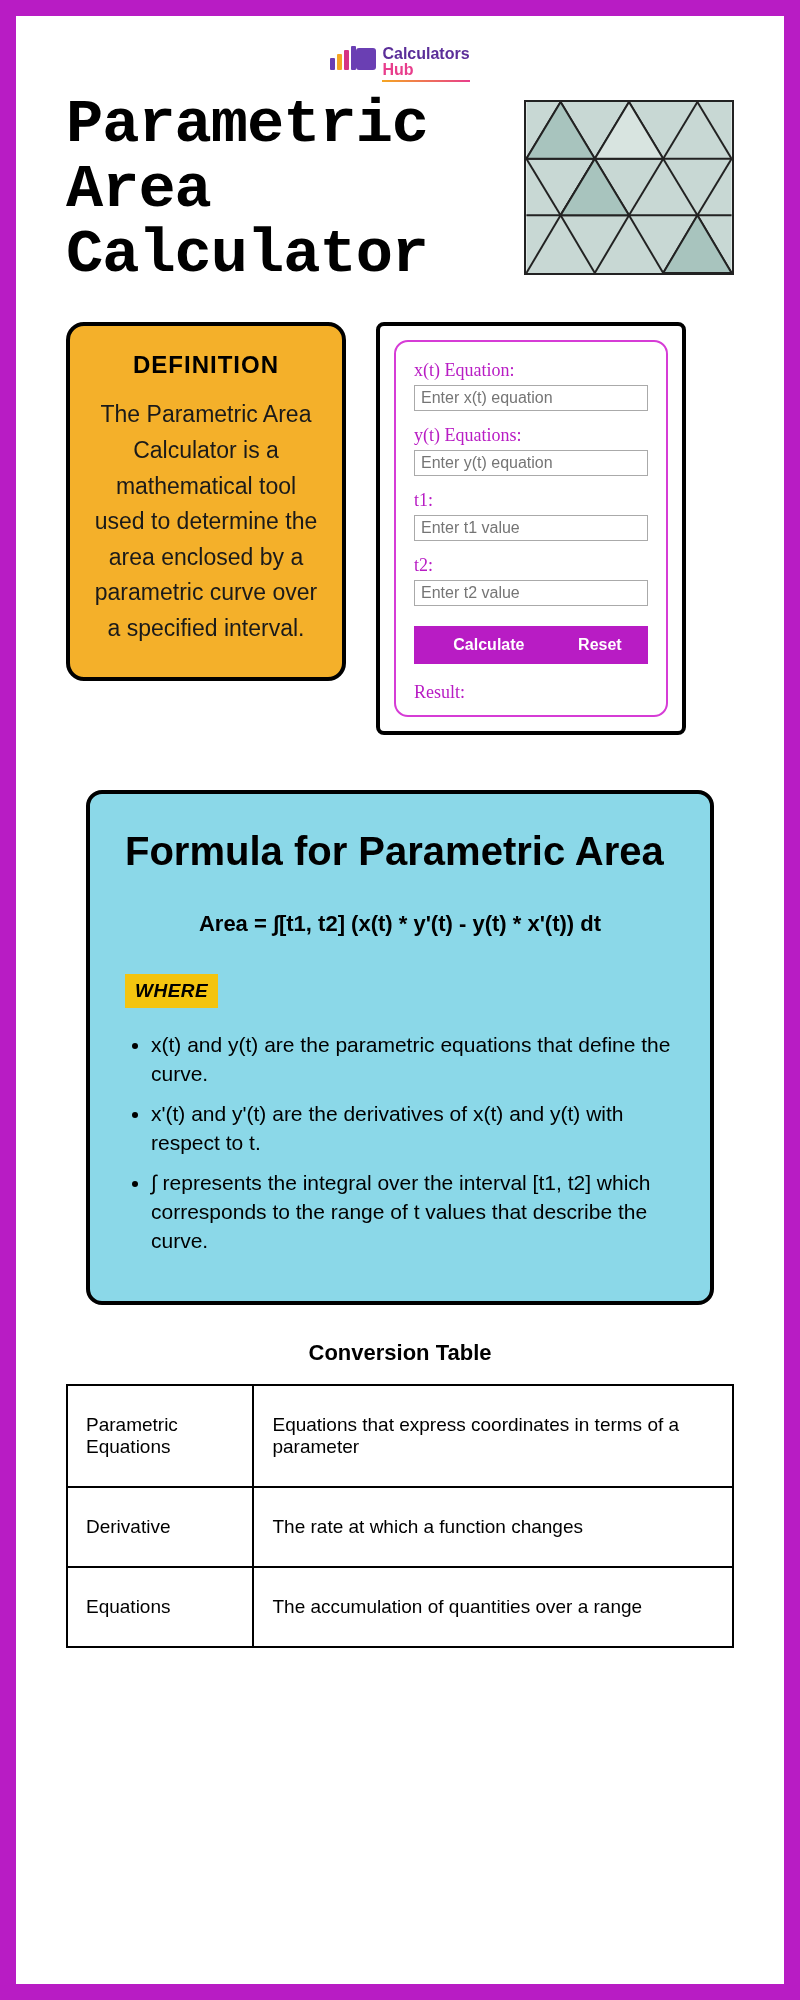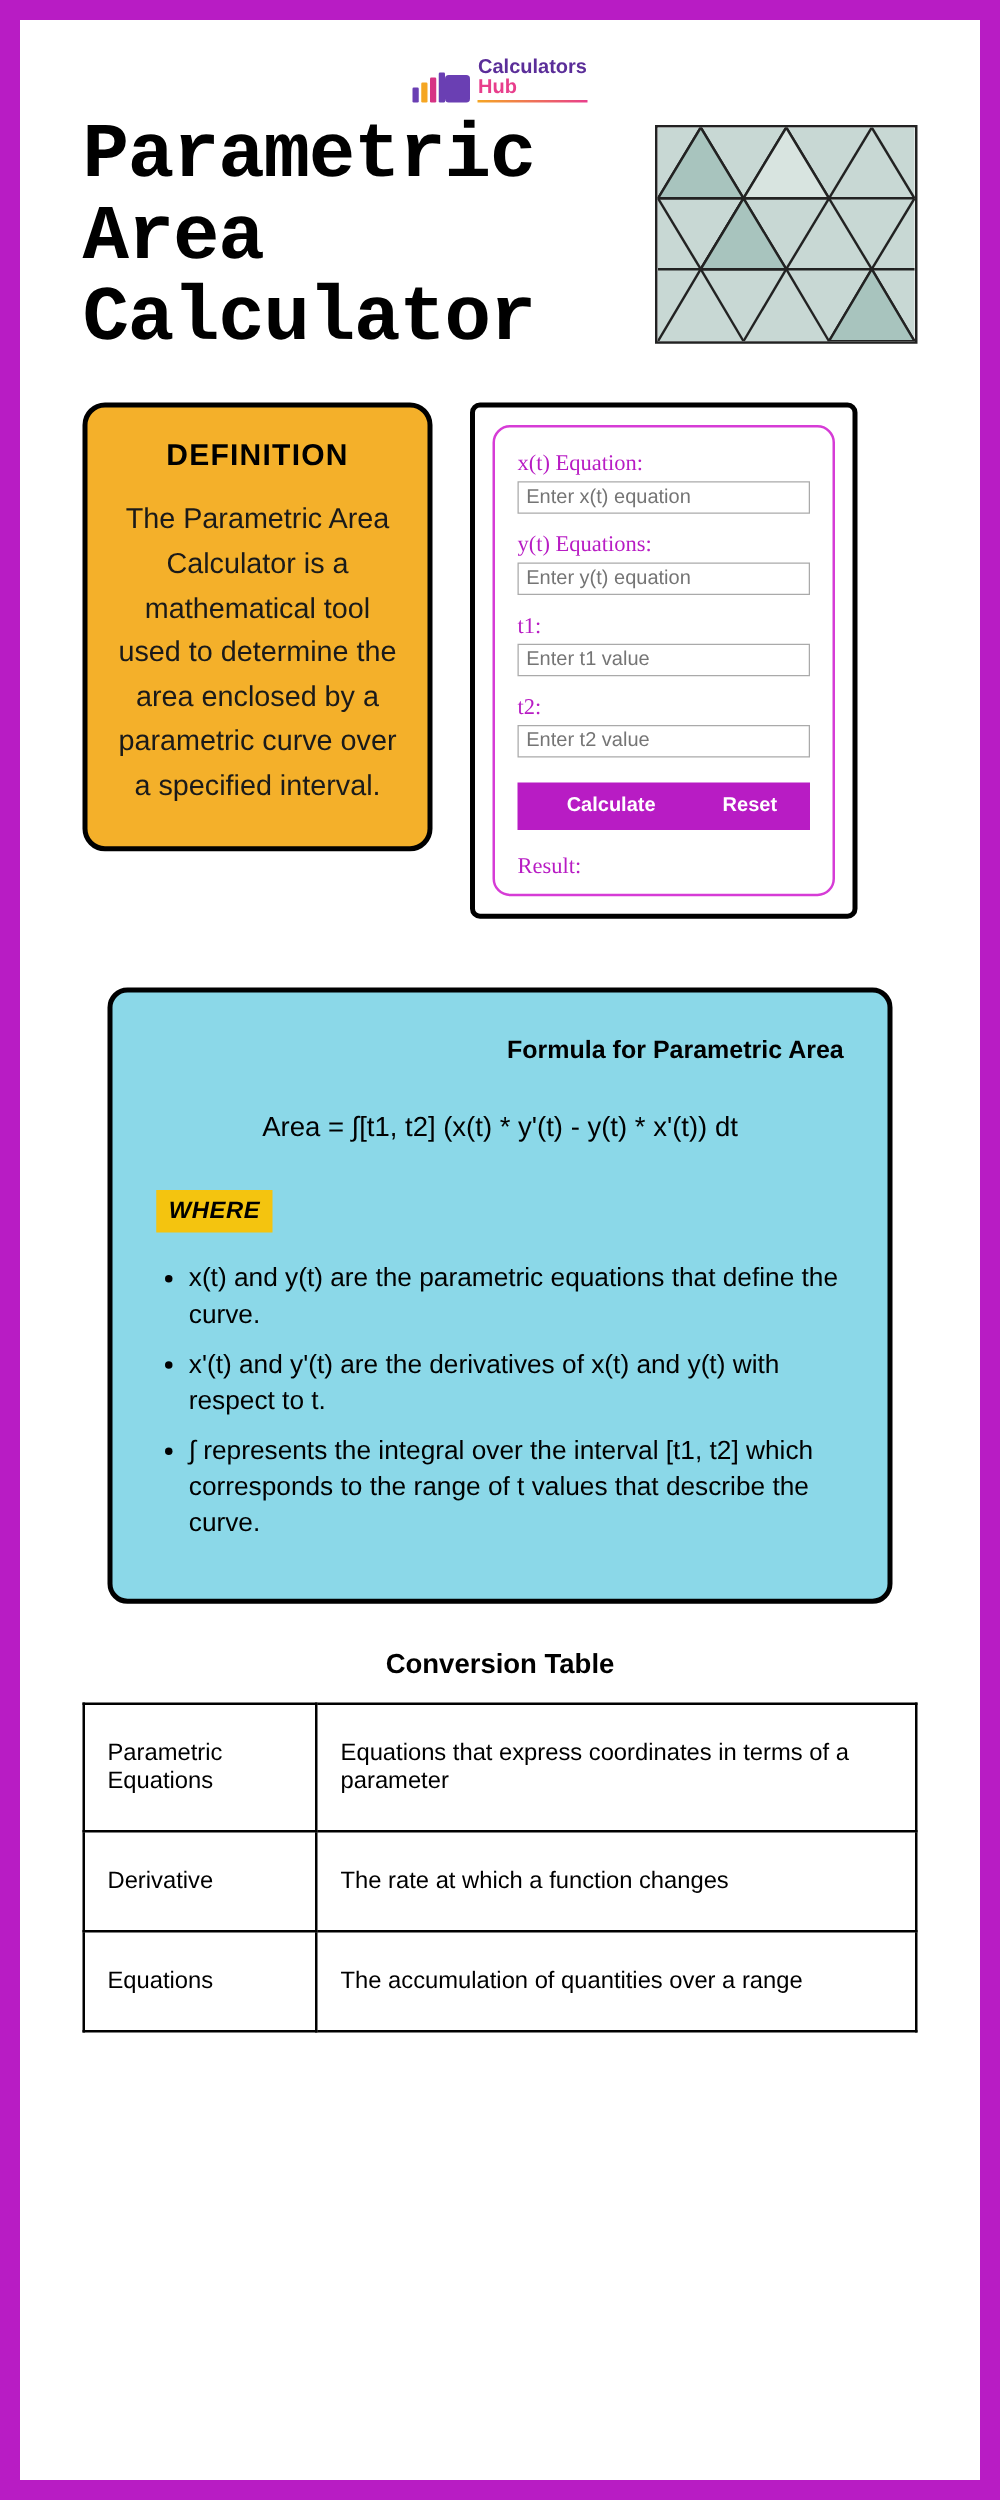--- a/index.html
+++ b/index.html
@@ -15,21 +15,21 @@
   background: #fff;
   padding: 30px 50px 40px 50px;
 }
 .logo-wrap {
   display: flex;
   justify-content: center;
   margin-bottom: 10px;
 }
 .logo {
   display: flex;
-  align-items: flex-end;
+  align-items: flex-start;
   gap: 6px;
 }
 .logo-icon {
   display: flex;
   align-items: flex-end;
   gap: 2px;
   position: relative;
 }
 .logo-icon .bar { width: 5px; border-radius: 1px; }
 .logo-icon .b1 { height: 12px; background: #6a3fb3; }
@@ -142,29 +142,29 @@
 }
 
 .formula-card {
   border: 4px solid #000;
   border-radius: 16px;
   background: #8bd8e8;
   margin: 55px 20px 0 20px;
   padding: 35px 35px 35px 35px;
 }
 .formula-card .f-heading {
-  text-align: right;
-  font-size: 20px;
+  text-align: left;
+  font-size: 40px;
   font-weight: 800;
   margin-bottom: 35px;
 }
 .formula-card .f-expr {
   text-align: center;
   font-size: 22px;
-  font-weight: 400;
+  font-weight: 700;
   line-height: 1.35;
   margin-bottom: 35px;
 }
 .where-tag {
   display: inline-block;
   background: #f4c40f;
   padding: 6px 10px;
   font-weight: 900;
   font-style: italic;
   font-size: 19px;

